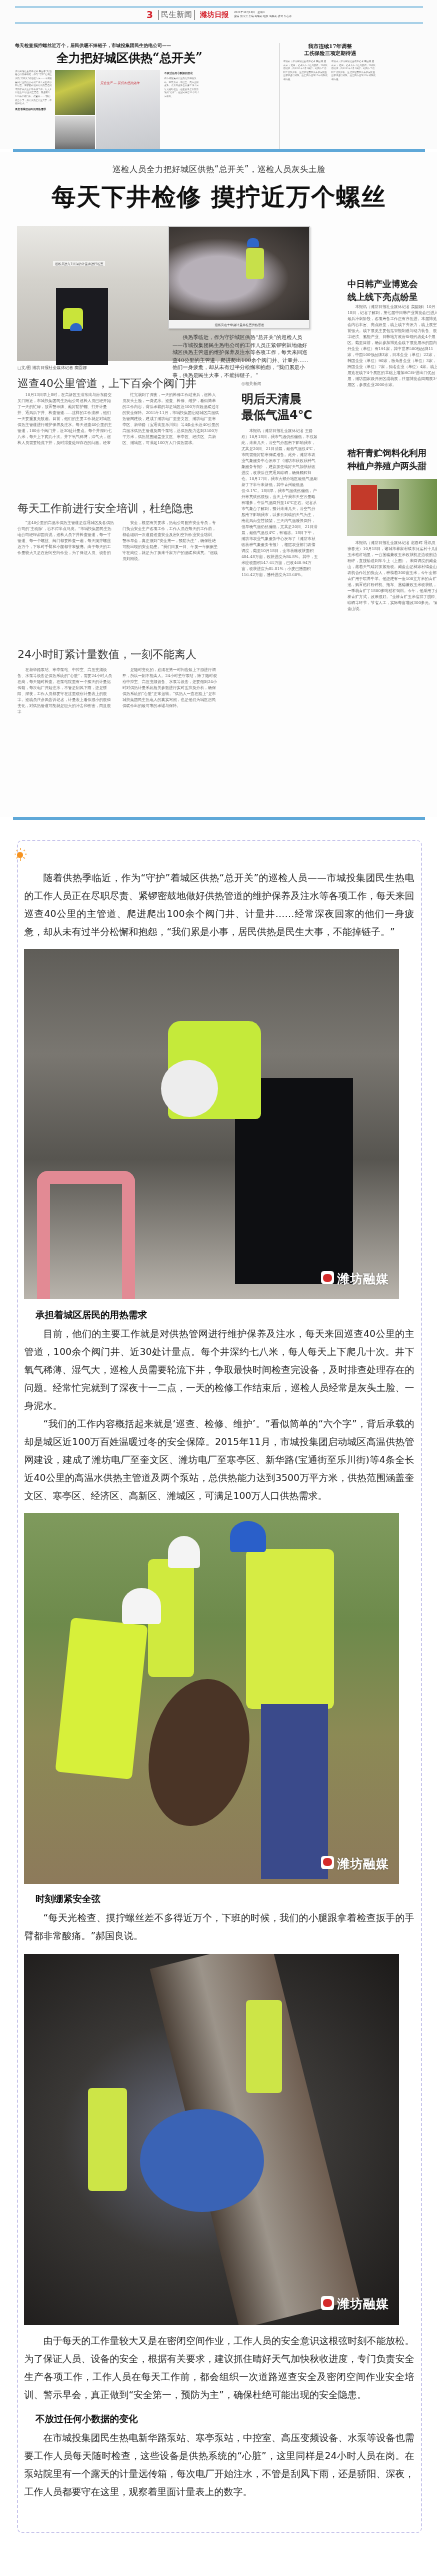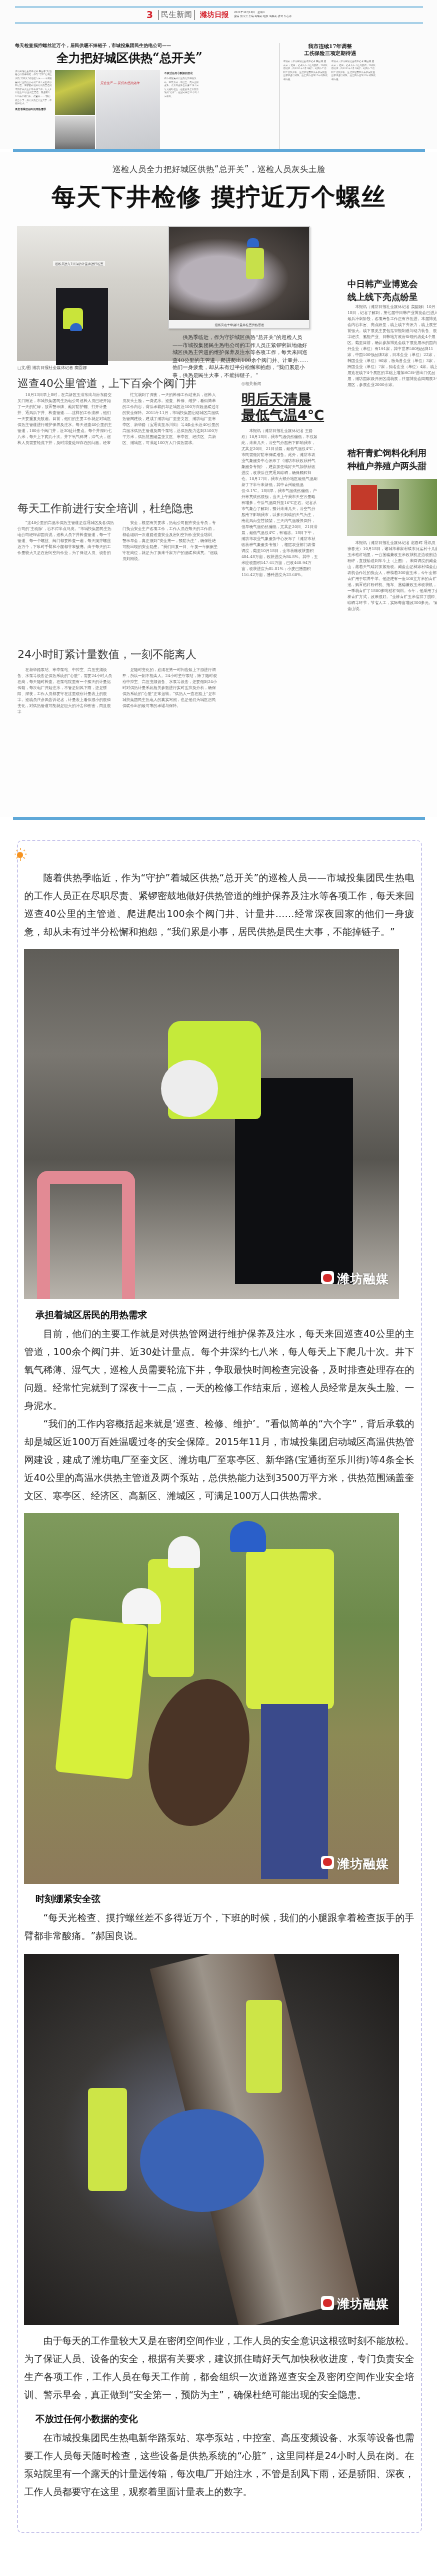--- a/index.html
+++ b/index.html
@@ -48,21 +48,21 @@
   .np2 .photo-pipe { position: absolute; left: 155px; top: 0; width: 142px; height: 103px; background: #f3f3f3; border: 0.5px solid #ccc; padding: 0 0 9.3px 0; box-shadow: 1px 1px 1.5px rgba(0,0,0,.15); }
   .np2 .photo-pipe .img { width: 100%; height: 93px; background: radial-gradient(ellipse at 35% 55%, #b7b0b8 0 30%, #4b4440 55%, #2d2a28 100%); position: relative; }
   .np2 .photo-pipe .img .w { position: absolute; left: 77px; top: 20.6px; width: 17.5px; height: 31px; background: #c7e04a; border-radius: 3.1px; }
   .np2 .photo-pipe .img .h { position: absolute; left: 78px; top: 11.3px; width: 11.3px; height: 8.2px; background: #2f67c8; border-radius: 5.2px 5.2px 1px 1px; }
   .np2 .photo-pipe .cap { position: absolute; bottom: 1.5px; left: 0; right: 0; text-align: center; font-size: 3.1px; color: #444; }
   .np2 .lead { position: absolute; left: 159px; top: 108px; width: 137px; font-size: 5.2px; line-height: 7.5px; color: #333; font-family: "DejaVu Serif", serif; text-indent: 2em; }
   .np2 .byline { position: absolute; left: 4.1px; top: 139px; font-size: 4.1px; color: #555; }
   .np2 .h2 { position: absolute; left: 4.1px; font-size: 11px; color: #333; font-family: "DejaVu Sans", sans-serif; }
   .np2 .col { position: absolute; font-size: 3.9px; line-height: 6px; color: #6c6c6c; font-family: "DejaVu Serif", serif; text-indent: 2em; overflow: hidden; }
   .np2 .related-tag { position: absolute; left: 228px; top: 155px; font-size: 4.1px; color: #777; }
-  .np2 .related-head { position: absolute; left: 228px; top: 166px; font-size: 14px; font-weight: bold; line-height: 15.5px; color: #222; font-family: "DejaVu Sans", sans-serif; text-decoration: underline; }
+  .np2 .related-head { position: absolute; left: 228px; top: 166px; font-size: 12px; font-weight: bold; line-height: 15.5px; color: #222; font-family: "DejaVu Sans", sans-serif; }
   .np2 .right-col { position: absolute; left: 334px; top: 0; width: 93px; }
   .np2 .rh { font-size: 8.8px; font-weight: bold; line-height: 13px; color: #222; font-family: "DejaVu Sans", sans-serif; }
   .np2 .truck { width: 90px; height: 57px; background: linear-gradient(90deg, #c7cfb6 0%, #b8c79b 40%, #6f9148 100%); position: relative; margin: 5.2px 0 4.1px; }
   .np2 .truck .cab { position: absolute; left: 4.1px; top: 6.2px; width: 26px; height: 25px; background: #c33a2a; }
   .np2 .truck .hv { position: absolute; left: 31px; top: 10.3px; width: 20.6px; height: 20.6px; background: #3c3b33; }
 
   
   .card { position: relative; margin: 19.6px 16.5px 0 17px; border: 0.8px dashed #c8c5ec; border-radius: 5.2px; padding: 12.4px 6.2px 31px 6.2px; }
   .card .sun { position: absolute; left: -4.1px; top: 7.7px; width: 12.4px; height: 12.4px; }
   .card .sun .core { position: absolute; left: 3.1px; top: 3.1px; width: 6.2px; height: 6.2px; border-radius: 50%; background: #f7931e; }

